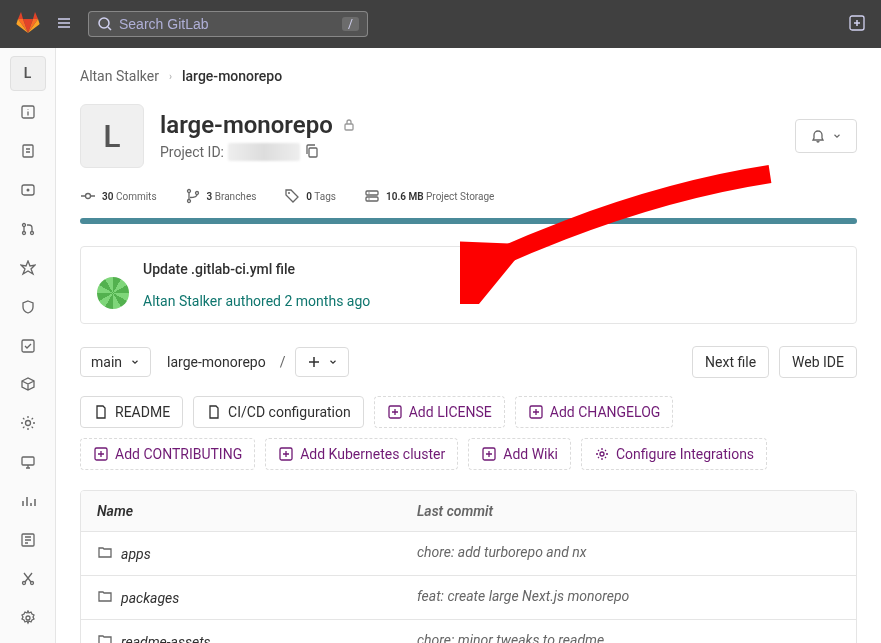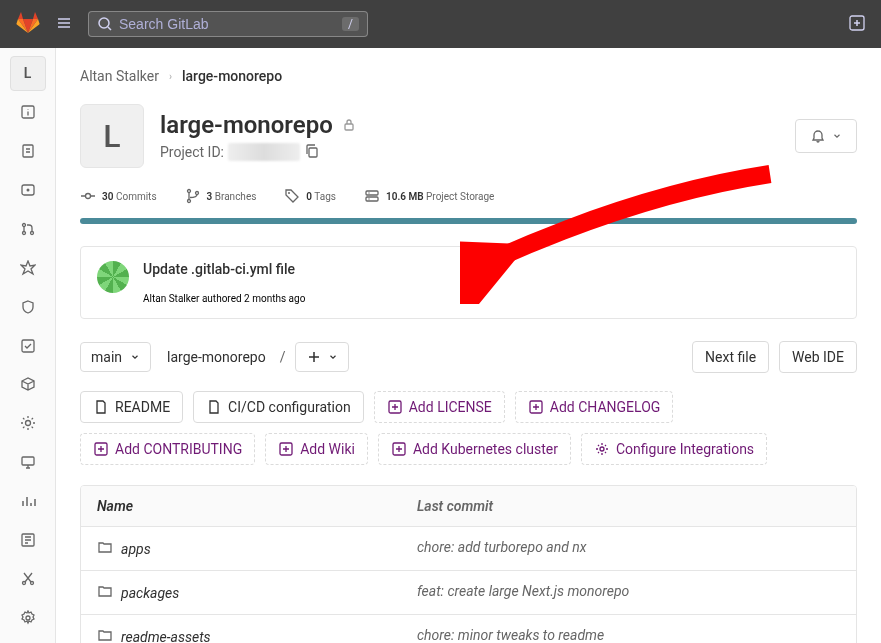--- a/index.html
+++ b/index.html
@@ -27,24 +27,24 @@
 .proj-info h1 { font-size: 24px; font-weight: 600; display: flex; align-items: center; gap: 8px; }
 .proj-info .lock { color: #999; }
 .proj-id-row { display: flex; align-items: center; gap: 4px; color: #666; margin-top: 4px; }
 .id-blur { width: 72px; height: 18px; background: linear-gradient(90deg, #eee, #ddd, #eee); border-radius: 2px; filter: blur(1px); }
 .copy-btn { color: #666; cursor: pointer; }
 .bell-btn { margin-left: auto; border: 1px solid #dbdbdb; border-radius: 4px; padding: 8px 14px; display: flex; align-items: center; gap: 6px; cursor: pointer; color: #666; }
 .stats-row { display: flex; align-items: center; gap: 28px; margin-bottom: 14px; color: #666; font-size: 10px; }
 .stat { display: flex; align-items: center; gap: 6px; }
 .stat strong { color: #303030; font-weight: 600; }
 .progress-bar { height: 6px; background: #4a8a99; border-radius: 3px; margin-bottom: 22px; }
-.commit-card { border: 1px solid #e5e5e5; border-radius: 4px; padding: 14px 16px; display: flex; align-items: flex-start; gap: 14px; margin-bottom: 22px; }
+.commit-card { border: 1px solid #e5e5e5; border-radius: 4px; padding: 14px 16px; display: flex; align-items: flex-end; gap: 14px; margin-bottom: 22px; }
 .commit-avatar { width: 32px; height: 32px; border-radius: 50%; background: repeating-conic-gradient(#53b14f 0 30deg, #7fd67a 30deg 60deg); }
 .commit-info .title { font-weight: 500; color: #303030; }
-.commit-info .meta { color: #000000; font-size: 10px; margin-top: 16px; }
+.commit-info .meta { color: #0f766e; font-size: 14px; margin-top: 16px; }
 .controls-row { display: flex; align-items: center; gap: 10px; margin-bottom: 18px; }
 .branch-select { border: 1px solid #dbdbdb; border-radius: 4px; padding: 6px 10px; display: flex; align-items: center; gap: 8px; cursor: pointer; font-size: 14px; }
 .path-text { color: #303030; margin-left: 6px; }
 .path-sep { color: #666; margin-left: 4px; }
 .add-btn { border: 1px solid #dbdbdb; border-radius: 4px; padding: 6px 10px; display: flex; align-items: center; gap: 6px; cursor: pointer; }
 .spacer { flex: 1; }
 .action-btn { border: 1px solid #dbdbdb; border-radius: 4px; padding: 7px 12px; cursor: pointer; font-size: 14px; color: #303030; }
 .chips-row { display: flex; flex-wrap: wrap; gap: 10px; margin-bottom: 20px; }
 .chip { border: 1px solid #dbdbdb; border-radius: 4px; padding: 7px 12px; display: flex; align-items: center; gap: 6px; cursor: pointer; font-size: 14px; color: #303030; }
 .chip.dashed { border-style: dashed; color: #701a75; }
@@ -331,28 +331,28 @@
             <rect x="2" y="2" width="12" height="12" rx="1.5" fill="none" stroke="currentColor" stroke-width="1.3"></rect>
             <path stroke="currentColor" stroke-width="1.3" d="M8 5v6M5 8h6"></path>
           </svg>
           <span>Add CONTRIBUTING</span>
         </div>
       <div class="chip dashed">
           <svg class="icon" viewBox="0 0 16 16">
             <rect x="2" y="2" width="12" height="12" rx="1.5" fill="none" stroke="currentColor" stroke-width="1.3"></rect>
             <path stroke="currentColor" stroke-width="1.3" d="M8 5v6M5 8h6"></path>
           </svg>
+          <span>Add Kubernetes cluster</span>
+        </div>
+      <div class="chip dashed">
+          <svg class="icon" viewBox="0 0 16 16">
+            <rect x="2" y="2" width="12" height="12" rx="1.5" fill="none" stroke="currentColor" stroke-width="1.3"></rect>
+            <path stroke="currentColor" stroke-width="1.3" d="M8 5v6M5 8h6"></path>
+          </svg>
           <span>Add Wiki</span>
-        </div>
-      <div class="chip dashed">
-          <svg class="icon" viewBox="0 0 16 16">
-            <rect x="2" y="2" width="12" height="12" rx="1.5" fill="none" stroke="currentColor" stroke-width="1.3"></rect>
-            <path stroke="currentColor" stroke-width="1.3" d="M8 5v6M5 8h6"></path>
-          </svg>
-          <span>Add Kubernetes cluster</span>
         </div>
       <div class="chip dashed">
           <svg class="icon" viewBox="0 0 16 16">
             <circle cx="8" cy="8" r="2" fill="none" stroke="currentColor" stroke-width="1.3"></circle>
             <path fill="none" stroke="currentColor" stroke-width="1.3" d="M8 2v2M8 12v2M2 8h2M12 8h2M4 4l1 1M11 11l1 1M12 4l-1 1M5 11l-1 1"></path>
           </svg>
           <span>Configure Integrations</span>
         </div>
     </div>
 

